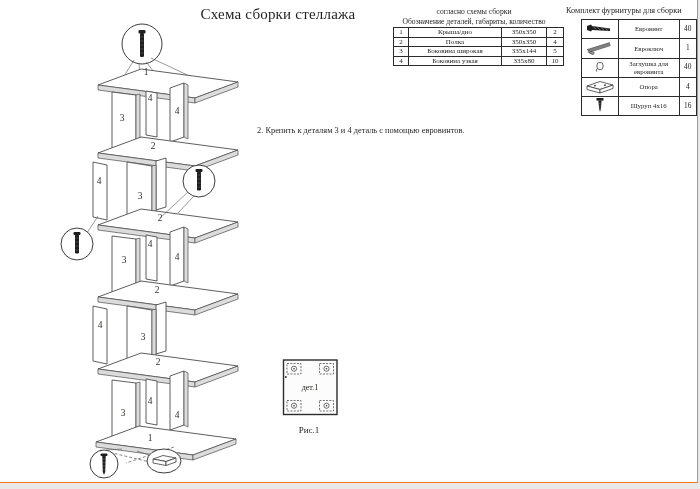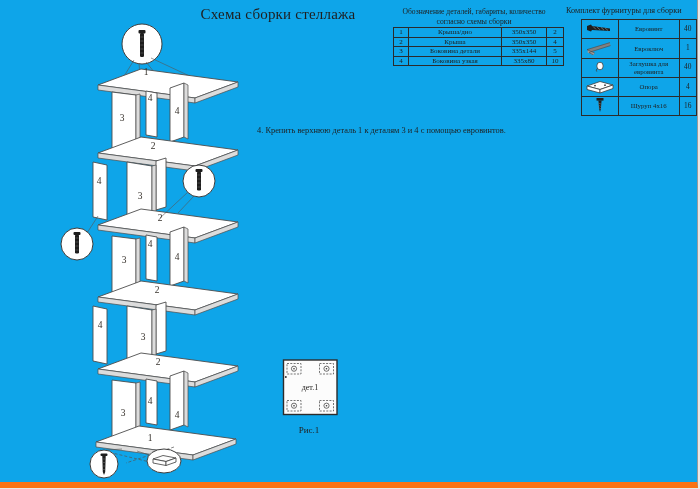--- a/index.html
+++ b/index.html
@@ -4,22 +4,22 @@
 <style>
   html,body{margin:0;padding:0;}
   body{
     width:700px;height:489px;position:relative;overflow:hidden;
     background:#e9e9e9;
     font-family:"Liberation Serif","DejaVu Serif",serif;
     color:#1f1f1f;
   }
   .page{
     position:absolute;left:0;top:0;width:697px;height:482px;
-    background:#0ea5e9;
-    border-right:1px solid #9a9a9a;border-bottom:6px solid #f97316;
+    background:#ffffff;
+    border-right:1px solid #9a9a9a;border-bottom:1px solid #f97316;
   }
   .doc-title{
     position:absolute;left:168px;top:6px;width:220px;
     text-align:center;font-size:15px;letter-spacing:.2px;
   }
   .parts-header{
     position:absolute;left:378px;top:7px;width:192px;
     text-align:center;font-size:7.6px;line-height:9.6px;
   }
   table{border-collapse:collapse;}
@@ -66,41 +66,41 @@
   .hwicon{stroke:#3c3c3c;stroke-width:0.8;fill:#fdfdfd;}
 </style>
 </head>
 <body>
 
 <div class="page">
 
   <div class="doc-title">Схема сборки стеллажа</div>
 
   <div class="parts-header">
+    <div>согласно схемы сборки</div>
     <div>Обозначение деталей, габариты, количество</div>
-    <div>согласно схемы сборки</div>
   </div>
 
   <table class="parts-table">
     <tbody>
         <tr>
       <td class="c-num">1</td>
       <td class="c-name">Крыша/дно</td>
       <td class="c-size">350х350</td>
       <td class="c-qty">2</td>
     </tr>
     <tr>
       <td class="c-num">2</td>
-      <td class="c-name">Крыша</td>
+      <td class="c-name">Полка</td>
       <td class="c-size">350х350</td>
       <td class="c-qty">4</td>
     </tr>
     <tr>
       <td class="c-num">3</td>
-      <td class="c-name">Боковина детали</td>
+      <td class="c-name">Боковина широкая</td>
       <td class="c-size">335х144</td>
       <td class="c-qty">5</td>
     </tr>
     <tr>
       <td class="c-num">4</td>
       <td class="c-name">Боковина узкая</td>
       <td class="c-size">335х80</td>
       <td class="c-qty">10</td>
     </tr>
   </tbody>
@@ -163,21 +163,21 @@
           <path d="M14.2,6 l3.4,1.2 M14.4,8.4 l3,1.1 M14.7,10.8 l2.5,1" stroke="#777" stroke-width="0.6"></path>
         </svg>
       </td>
       <td class="c-name">Шуруп 4х16</td>
       <td class="c-qty">16</td>
     </tr>
   </tbody>
     </table>
 
   <div class="instructions">
-    <div>4. Крепить верхнюю деталь 1 к деталям 3 и 4 с помощью евровинтов.</div>
+    <div>2. Крепить к деталям 3 и 4 деталь с помощью евровинтов.</div>
   </div>
 
   <svg class="diagram-svg" width="700" height="482" viewBox="0 0 700 482">
 
     <g>
       <circle class="callout" cx="142" cy="44" r="20"></circle>
       <rect class="screw" x="138.5" y="30" width="7" height="3.4" rx="1"></rect>
       <rect class="screw" x="140" y="33" width="4" height="24" rx="1.2"></rect>
       <path d="M140.4,37 h3.2 M140.4,41 h3.2 M140.4,45 h3.2 M140.4,49 h3.2 M140.4,53 h3.2" stroke="#777" stroke-width="0.5"></path>
       <path class="leader" d="M134,60 L118,86 M139,63 L141,90 M146,62 L164,84 M151,58 L196,79"></path>

